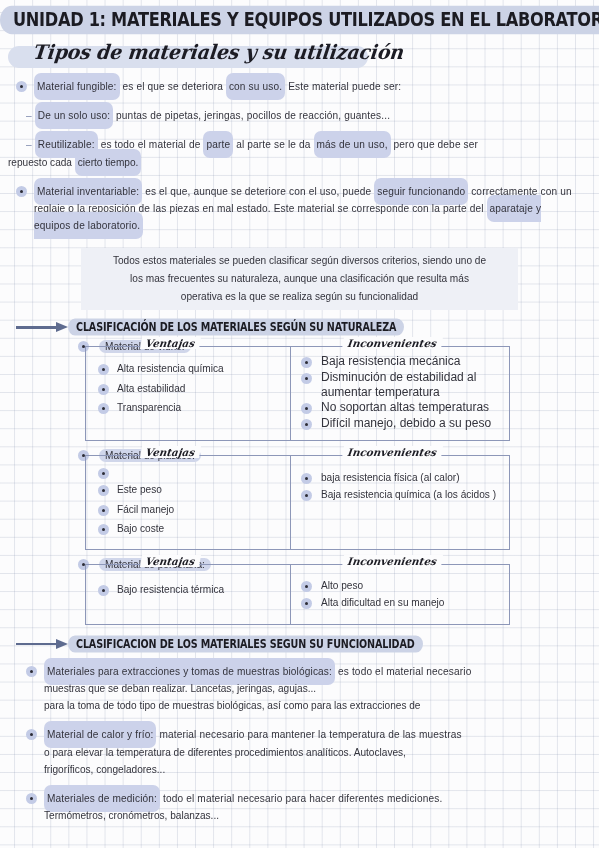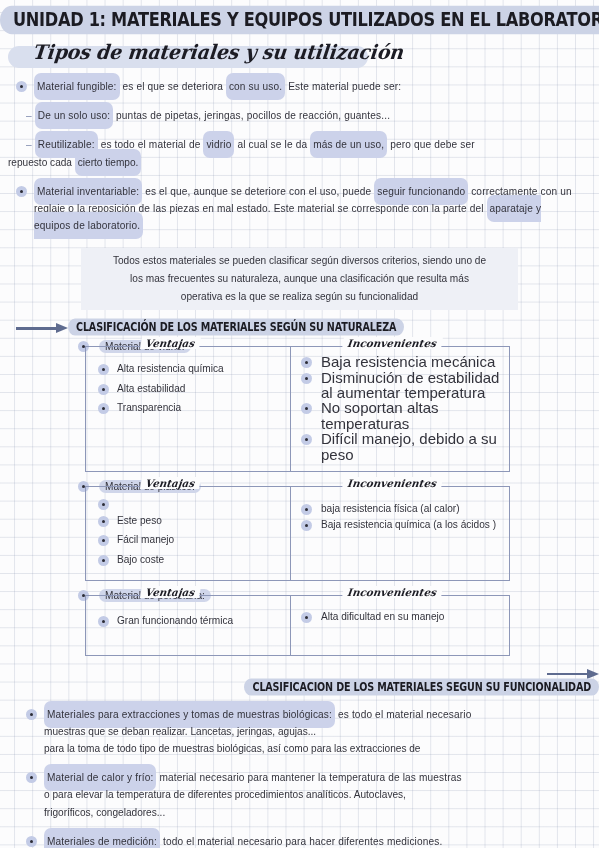--- a/index.html
+++ b/index.html
@@ -143,21 +143,21 @@
     text-align: center;
     font-size: 10.1px;
     line-height: 17.6px;
     color: #33333c;
     padding: 4px 6px 5px 6px;
   }
 
   
   .section-head {
     display: flex;
-    align-items: flex-end;
+    align-items: center;
     margin: 10px 0 2px 0;
   }
   .arrow {
     flex: 0 0 auto;
     margin-left: 16px;
     width: 52px; height: 12px;
     position: relative;
   }
   .arrow-line {
     position: absolute;
@@ -250,21 +250,21 @@
 
   .tbl-col.left .cell-item { margin-bottom: 3px; }
 
   
   .tbl.vidrio   .tbl-col.left  { padding-top: 14px; }
   .tbl.vidrio   .tbl-col.right { padding-top: 7px; }
   .tbl.plastico .tbl-col.right { padding-top: 14px; }
   .tbl.porcelana .tbl-col.left { padding-top: 17px; padding-bottom: 22px; }
   .tbl.porcelana .tbl-col.right{ padding-top: 13px; }
 
-  .small-fn { font-size: 15px; line-height: 15.4px; }
+  .small-fn { font-size: 12px; line-height: 15.4px; }
 
   
   .fn-list { margin-top: 3px; }
   .fn-list .bullet-row { margin-top: 12px; }
   .fn-list .bdot { margin: 3px 7px 0 26px; }
   .fn-list .btext { padding-right: 30px; font-size: 10.1px; line-height: 17.2px; }
   .fn-cont { margin-left: 44px; font-size: 10.1px; line-height: 17.2px; color: #33333c; }
 </style>
 </head>
 <body>
@@ -293,22 +293,22 @@
     <div class="subdash para">
       <span class="dash-mark">–</span>
       <span class="hl">De un solo uso:</span>
       <span>puntas de pipetas, jeringas, pocillos de reacción, guantes...</span>
     </div>
 
     <div class="subdash para">
       <span class="dash-mark">–</span>
       <span class="hl">Reutilizable:</span>
       <span>es todo el material de</span>
-      <span class="hl">vidrio</span>
-      <span>al cual se le da</span>
+      <span class="hl">parte</span>
+      <span>al parte se le da</span>
       <span class="hl">más de un uso,</span>
       <span>pero que debe ser</span>
     </div>
 
     <div class="cont-line">
       <span>repuesto cada</span>
       <span class="hl">cierto tiempo.</span>
     </div>
 
     <div class="bullet-row" style="margin-top:12px;border-radius:17px;">
@@ -420,34 +420,38 @@
     <div class="mat-label-row" style="margin-top:8px;">
       <span class="bdot"></span>
       <span class="mat-label">Material de porcelana:</span>
     </div>
     <div class="tbl-wrap">
       <div class="tbl porcelana">
         <div class="tbl-col left">
           <span class="col-head">Ventajas</span>
           <div class="cell-item">
             <span class="bdot"></span>
-            <span class="cell-text">Gran funcionando térmica</span>
+            <span class="cell-text">Bajo resistencia térmica</span>
           </div>
         </div>
         <div class="tbl-col right">
           <span class="col-head">Inconvenientes</span>
           <div class="cell-item r">
             <span class="bdot"></span>
+            <span class="cell-text">Alto peso</span>
+          </div>
+          <div class="cell-item r">
+            <span class="bdot"></span>
             <span class="cell-text">Alta dificultad en su manejo</span>
           </div>
         </div>
       </div>
     </div>
 
-    <div class="section-head" style="margin-top:12px;flex-direction:column;">
+    <div class="section-head" style="margin-top:12px;">
       <span class="arrow">
         <span class="arrow-line"></span>
           <span class="arrow-head"></span>
       </span>
       <span class="section-title">CLASIFICACION DE LOS MATERIALES SEGUN SU FUNCIONALIDAD</span>
     </div>
 
     <div class="fn-list">
 
       <div class="bullet-row">

